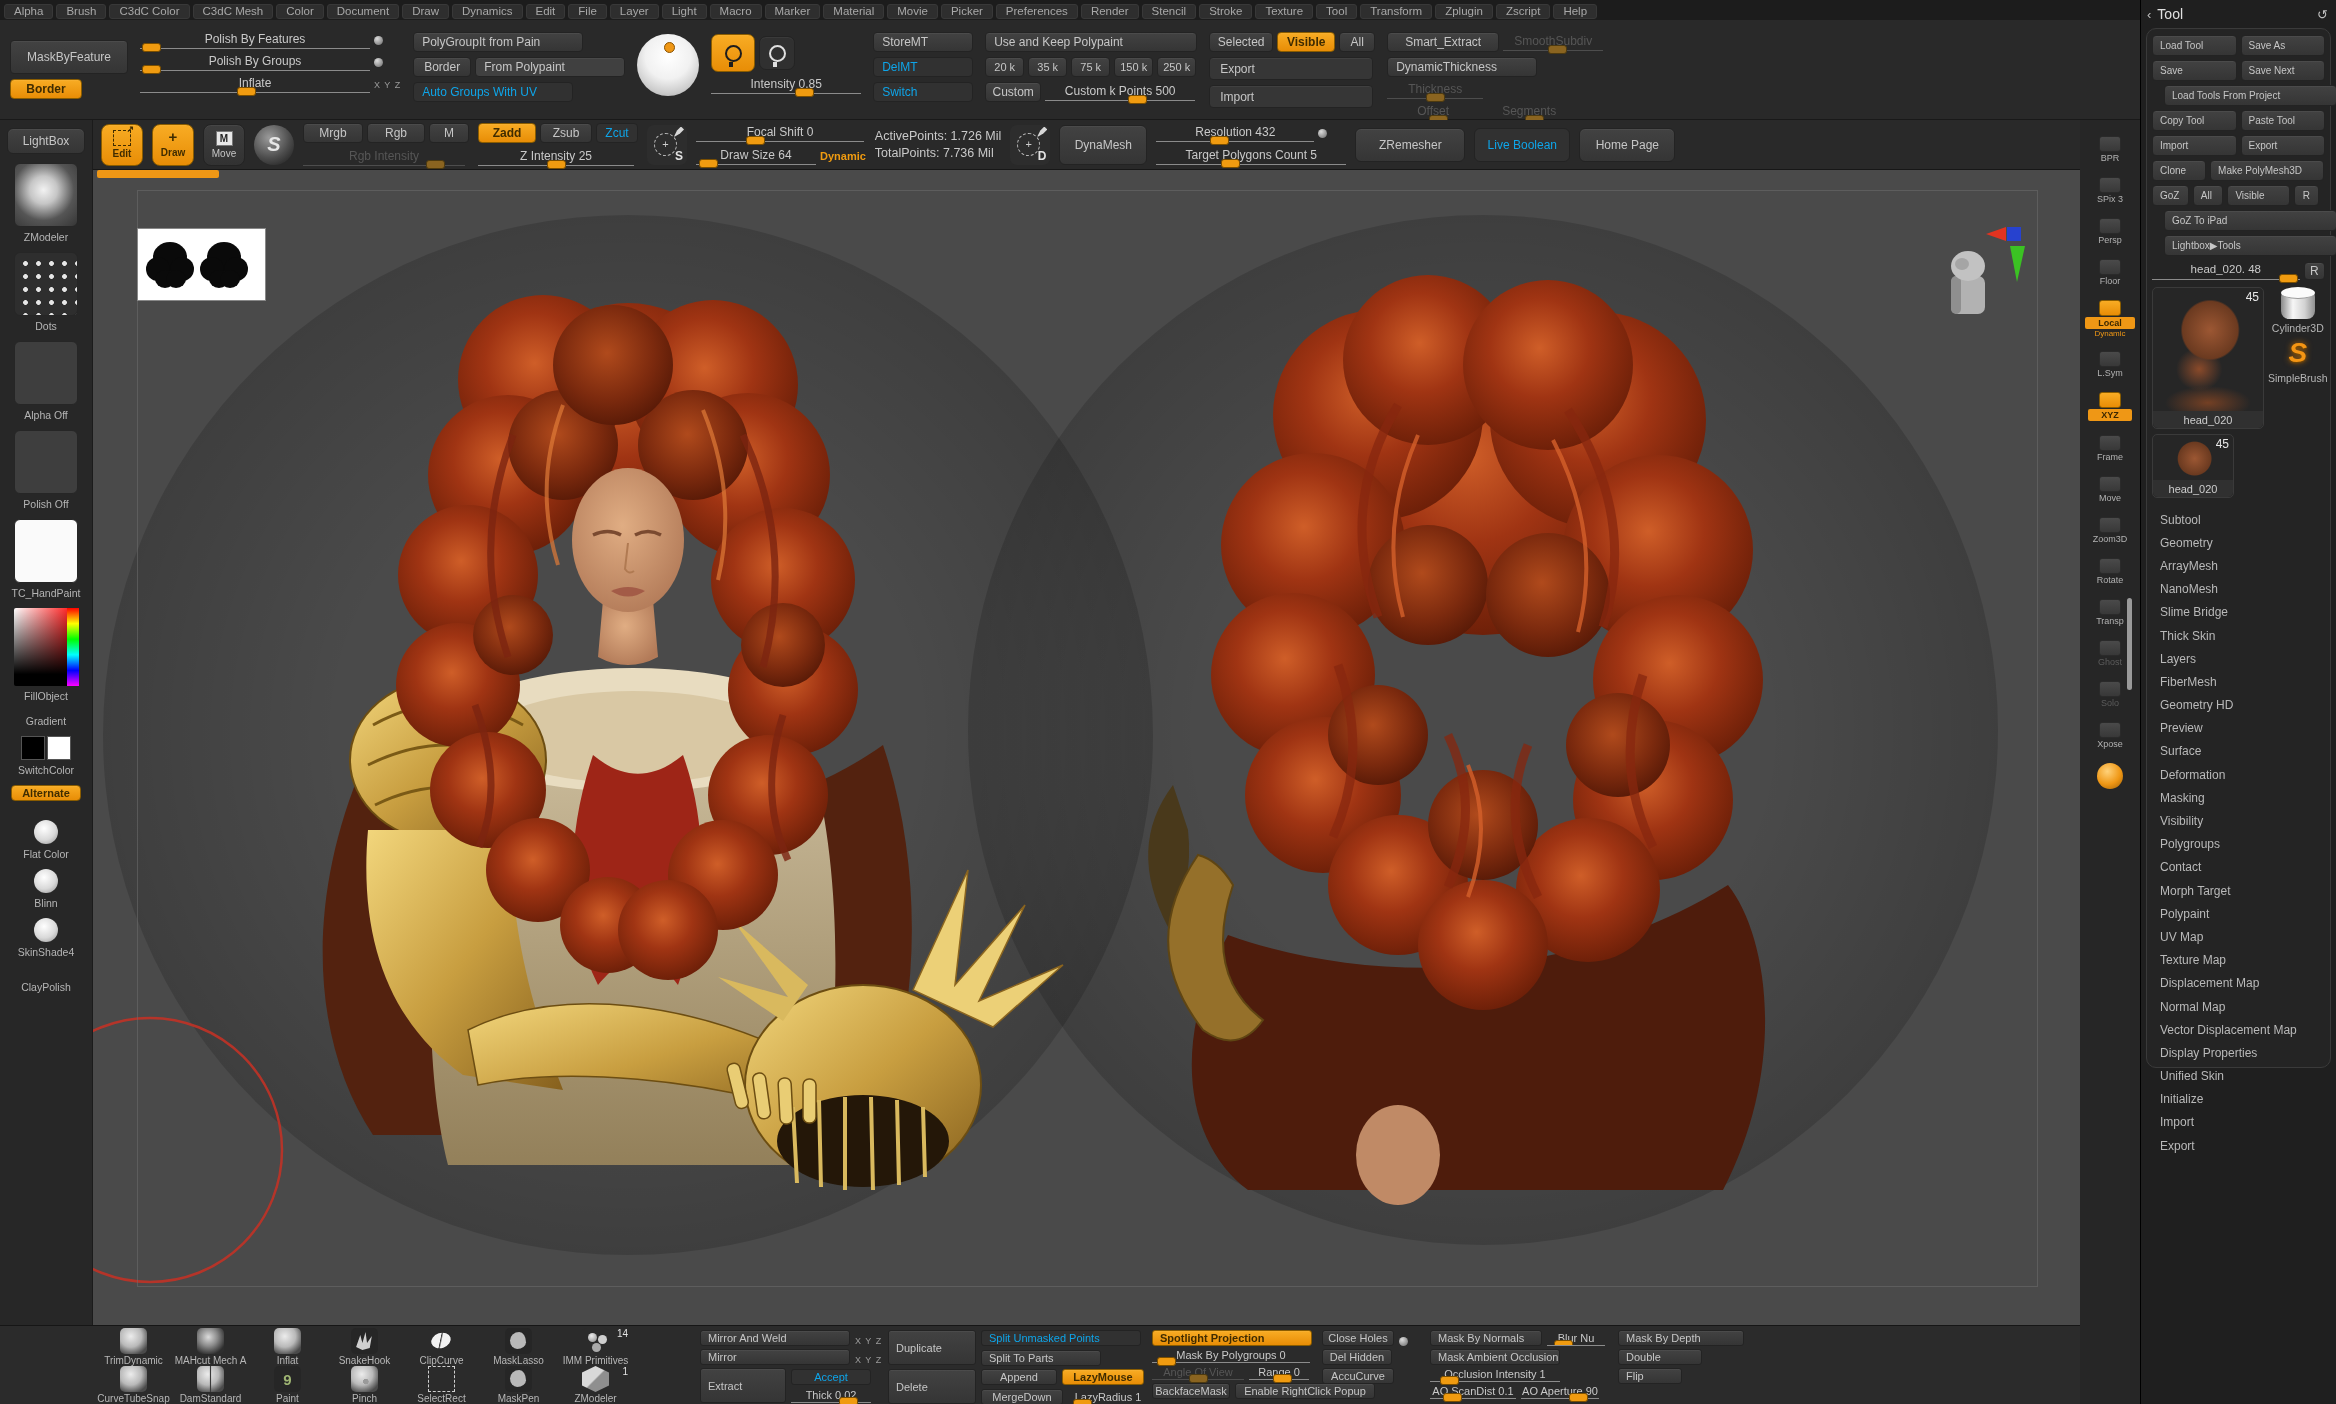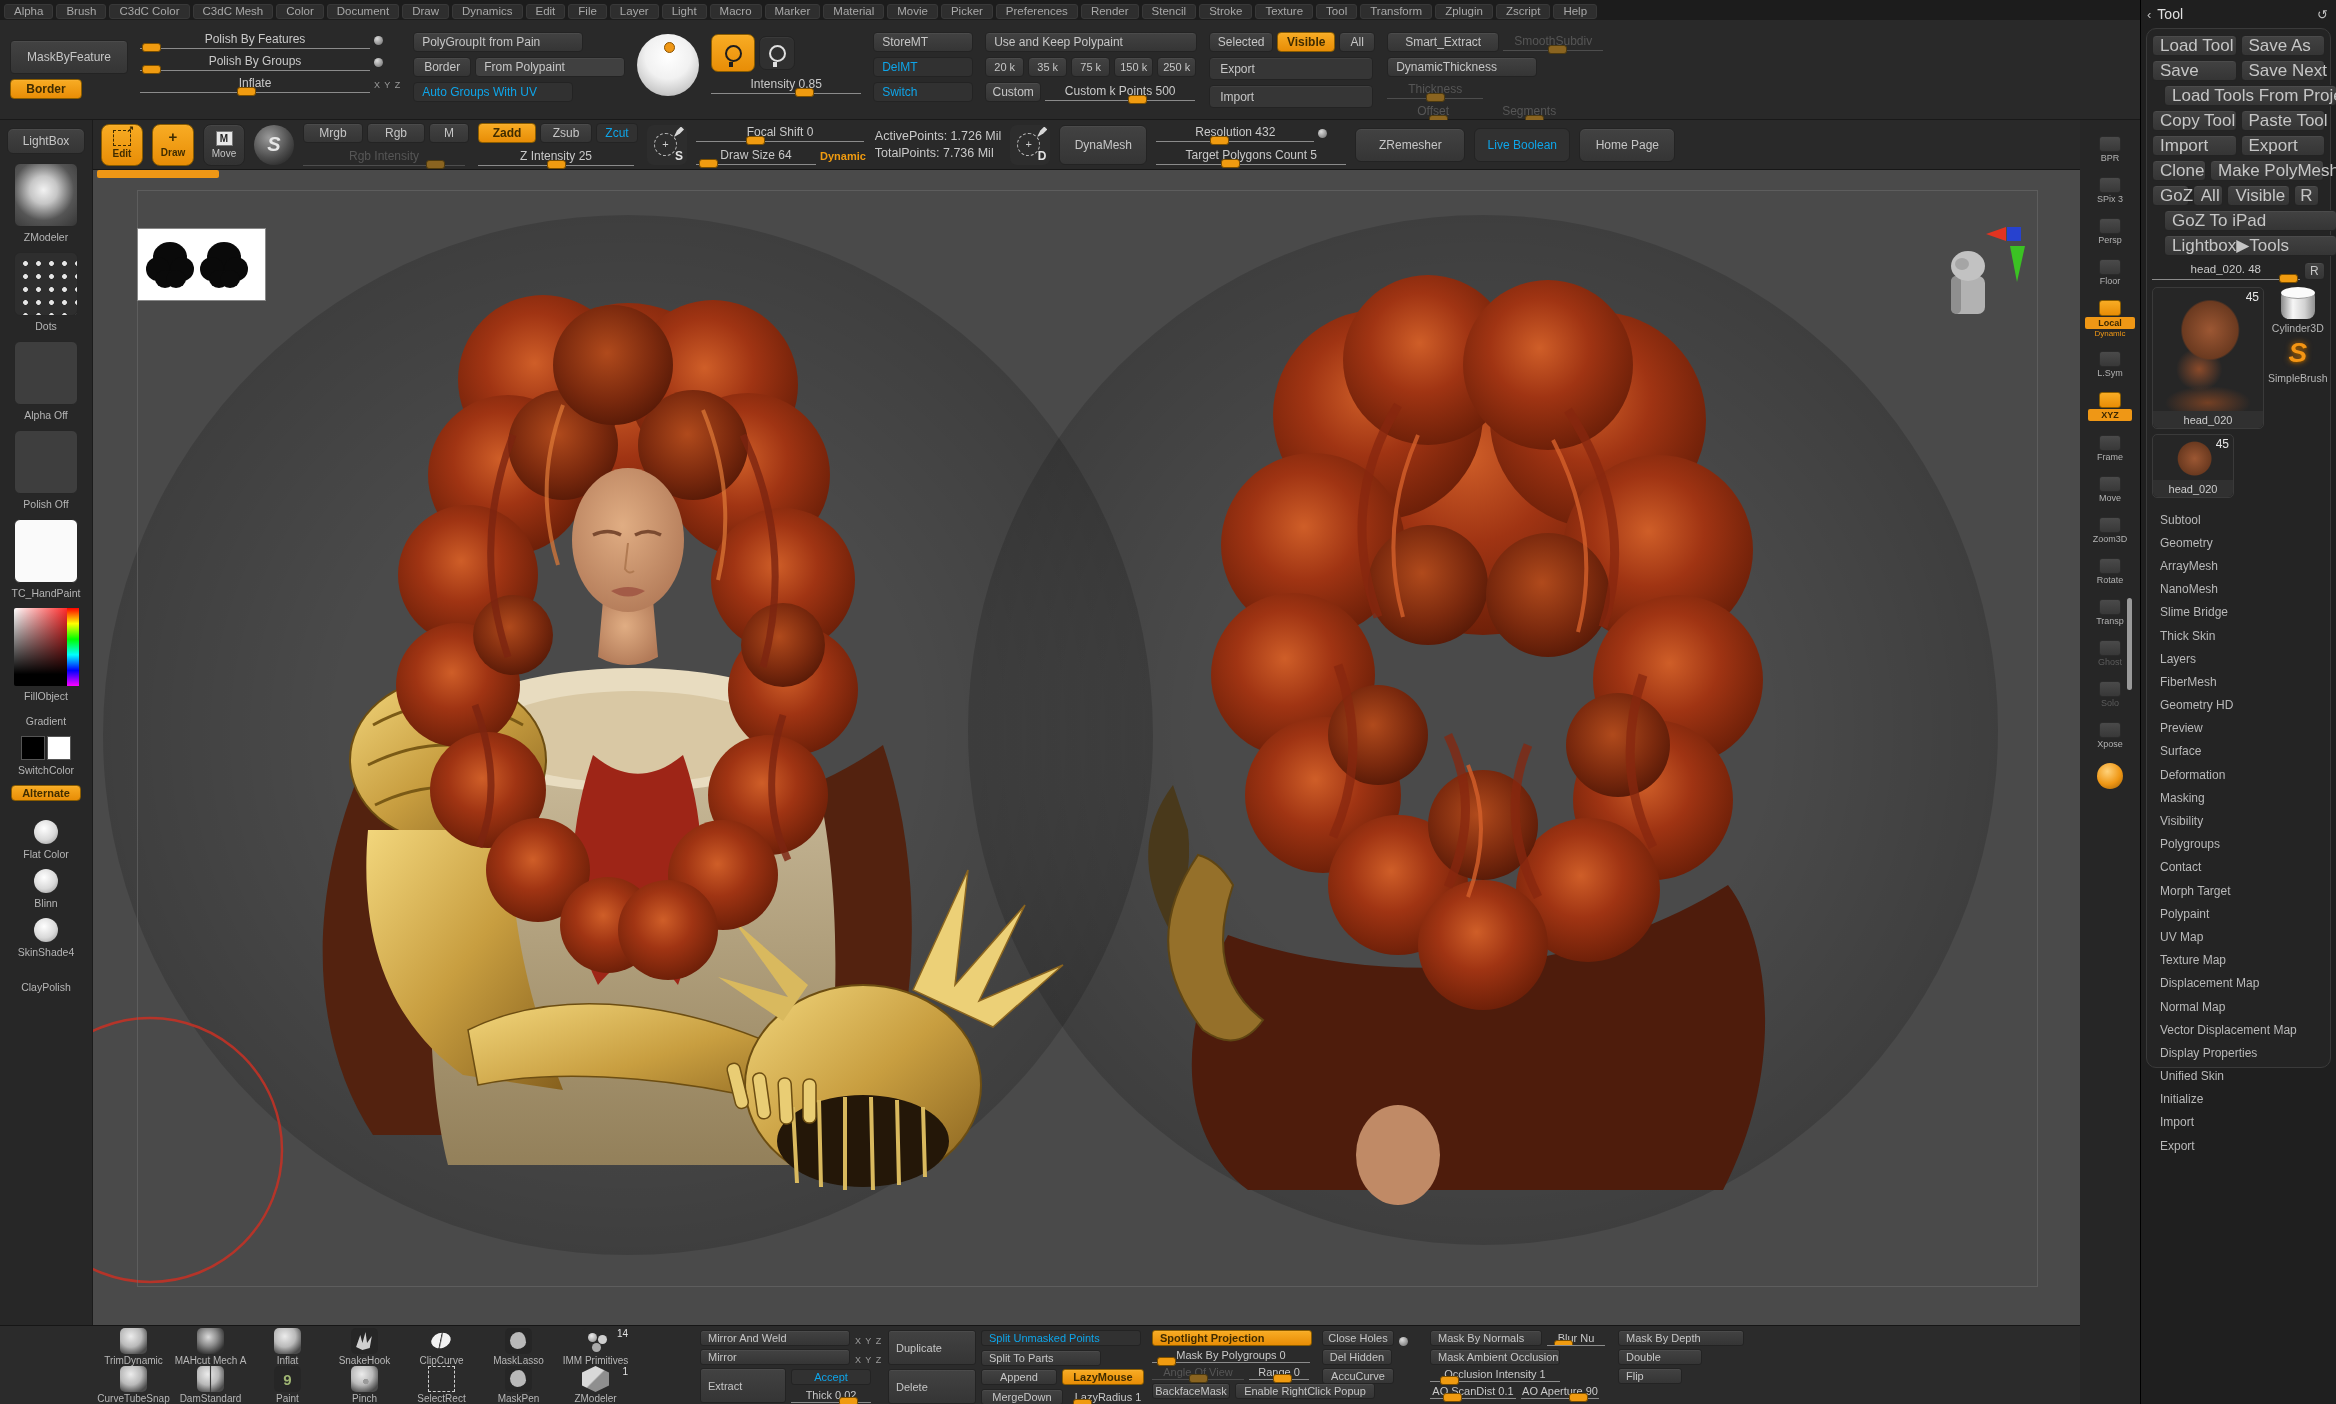--- a/index.html
+++ b/index.html
@@ -142,21 +142,21 @@
   .sbtn{height:16px;font-size:11px;padding:0 7px;border-radius:3px;}
   .sslider{height:14px;font-size:11px;}
   .tallbtn{height:35px;}
   
   .toolpanel{left:2140px;top:0;width:196px;height:1404px;background:#1f1f1f;border-left:1px solid #000;box-sizing:border-box;}
   .tp-header{display:flex;align-items:center;padding:6px 8px 4px 6px;color:#e0e0e0;font-size:14px;gap:6px;}
   .tp-header .spacer{flex:1;}
   .tp-body{margin:2px 5px;border:1px solid #3a3a3a;border-radius:10px;padding:6px 5px;box-sizing:border-box;
            background:#242424;height:1040px;}
   .tp-btns{display:flex;flex-wrap:wrap;gap:4px;}
-  .tbtn{flex:none;box-sizing:border-box;height:21px;font-size:17px;justify-content:flex-start;padding:0 7px;}
+  .tbtn{flex:none;box-sizing:border-box;height:21px;font-size:10px;justify-content:flex-start;padding:0 7px;}
   .tbtn[data-w="h"]{width:calc(50% - 2px);}
   .tbtn[data-w="f"]{width:100%;margin-left:12px;}
   .tbtn[data-w="t"]{width:calc(33% - 3px);}
   .tbtn[data-w="tw"]{width:calc(67% - 2px);}
   .tbtn[data-w="q"]{width:calc(23% - 3px);}
   .tbtn[data-w="qq"]{width:calc(20% - 4px);}
   .tbtn[data-w="qw"]{width:calc(38% - 3px);}
   .tbtn[data-w="r"]{width:calc(16% - 3px);padding:0;justify-content:center;}
   .tp-sliderrow{display:flex;gap:4px;margin-top:6px;align-items:center;}
   .tp-thumbs{display:flex;gap:4px;margin-top:7px;}

